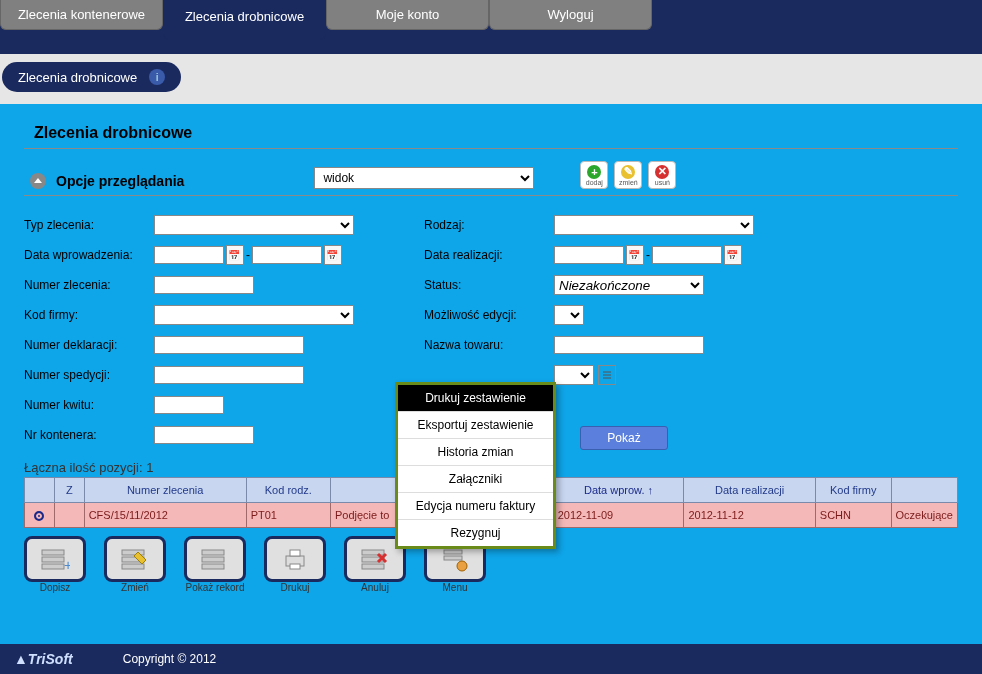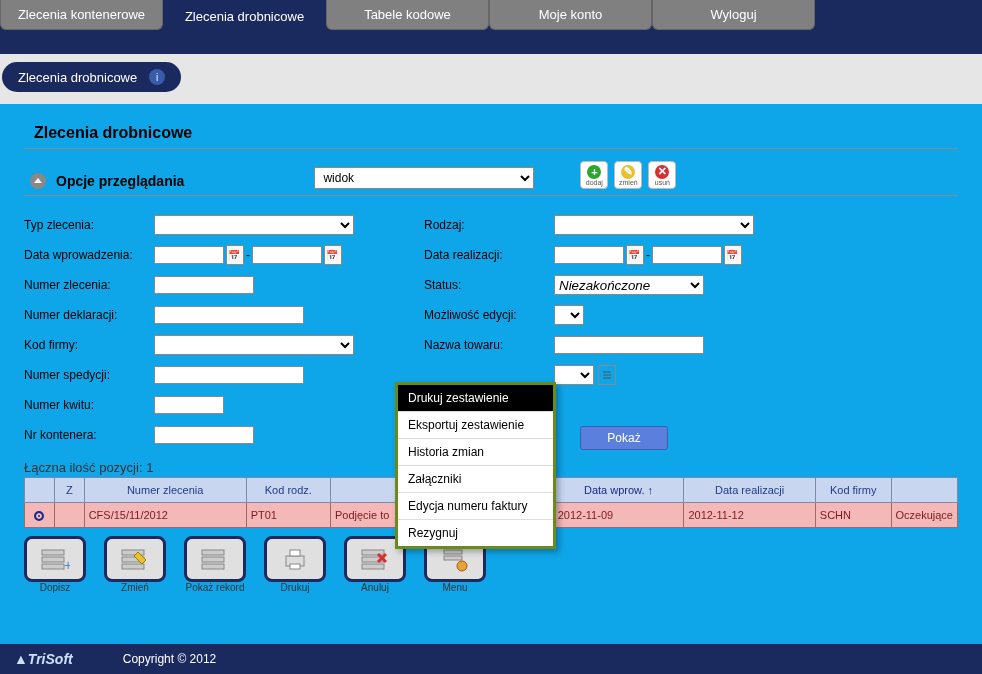--- a/index.html
+++ b/index.html
@@ -46,32 +46,31 @@
 
 .toolbar{display:flex;gap:18px;margin-top:8px;}
 .tbtn{display:flex;flex-direction:column;align-items:center;font-size:10px;color:#333;cursor:pointer;}
 .tbtn .box{width:56px;height:40px;border:3px solid #1a2a5e;border-radius:8px;background:#e0e0e0;display:flex;align-items:center;justify-content:center;}
 .tbtn .box svg{width:30px;height:26px;}
 
 .footer{position:absolute;left:0;right:0;bottom:0;height:30px;background:#1a2a5e;color:#fff;display:flex;align-items:center;padding-left:14px;font-size:12px;}
 .footer .logo{font-style:italic;font-weight:bold;margin-right:50px;font-size:14px;color:#cfe0ff;}
 
 .ctx-menu{position:absolute;left:395px;top:382px;width:155px;background:#fff;border:3px solid #6a8a1a;box-shadow:3px 3px 6px rgba(0,0,0,.3);z-index:50;}
-.ctx-item{padding:6px 10px;font-size:12px;border-bottom:1px solid #ddd;cursor:pointer;}
+.ctx-item{padding:6px 10px;font-size:12px;border-bottom:1px solid #ddd;cursor:pointer;text-align:center;}
 .ctx-item:last-child{border-bottom:none;}
 .ctx-item.hilite{background:#000;color:#fff;}
 </style>
 </head>
 <body>
 <div class="root">
 
 <div class="tabbar">
   <div class="tab">Zlecenia kontenerowe</div>
   <div class="tab active">Zlecenia drobnicowe</div>
-  <div class="tab">Tabele kodowe</div>
   <div class="tab">Moje konto</div>
   <div class="tab">Wyloguj</div>
 </div>
 
 <div style="height:14px;background:#1a2a5e;"></div>
 
 <div class="subbar">
   <div class="sub-pill">
     <span>Zlecenia drobnicowe</span>
     <span class="info-ic">i</span>
@@ -121,26 +120,26 @@
         <span class="cal-ic">📅</span>
         <span class="dash">-</span>
         <input class="finput w70" style="">
         <span class="cal-ic">📅</span>
           </div>
       <div class="frow">
             <span class="flabel">Numer zlecenia:</span>
         <input class="finput w120" style="">
           </div>
       <div class="frow">
+            <span class="flabel">Kod firmy:</span>
+        <select class="fselect w200"></select>
+          </div>
+      <div class="frow">
             <span class="flabel">Numer deklaracji:</span>
         <input class="finput w150" style="">
-          </div>
-      <div class="frow">
-            <span class="flabel">Kod firmy:</span>
-        <select class="fselect w200"></select>
           </div>
       <div class="frow">
             <span class="flabel">Numer spedycji:</span>
         <input class="finput w150" style="">
           </div>
       <div class="frow">
             <span class="flabel">Numer kwitu:</span>
         <input class="finput w70" style="">
           </div>
       <div class="frow">

